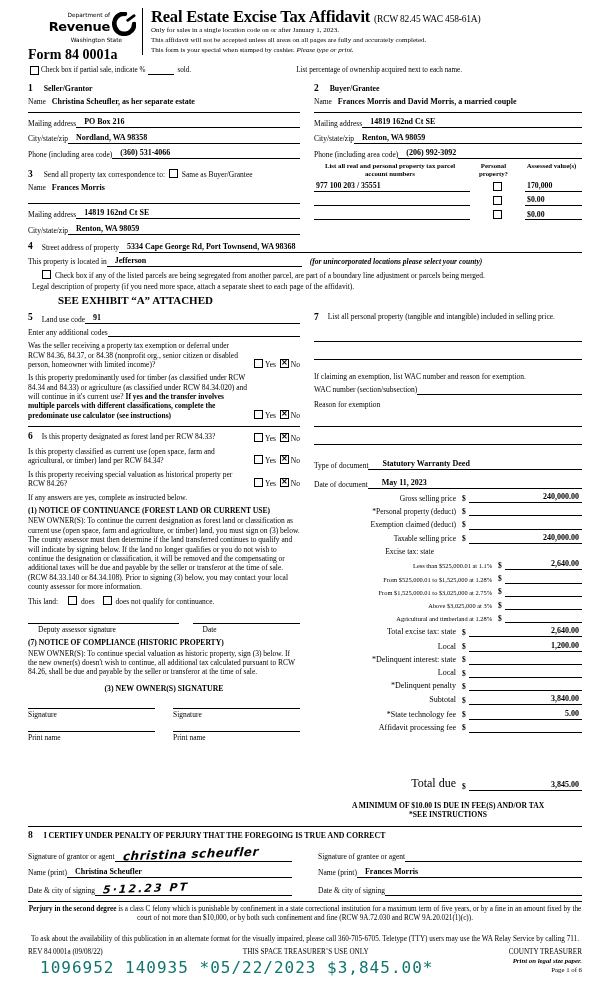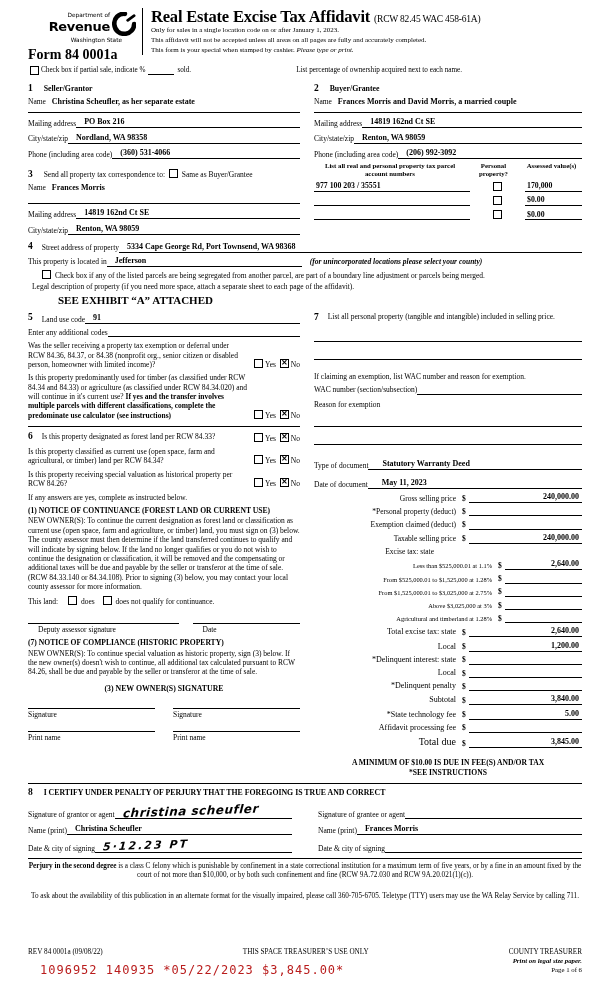--- a/index.html
+++ b/index.html
@@ -65,21 +65,21 @@
   .s8grid{display:grid;grid-template-columns:1fr 1fr;column-gap:26px;}
   .hand{font-family:"DejaVu Sans",sans-serif;font-style:italic;font-weight:700;font-size:12px;
         display:inline-block;transform:rotate(-2deg) skewX(-6deg);letter-spacing:0.5px;line-height:1;}
   .hand.date{font-size:11px;letter-spacing:2px;}
   
   .perjury{font-size:7.2px;text-align:center;margin-top:3px;}
   .footer{position:absolute;left:28px;right:18px;bottom:14px;}
   .foot-row{display:flex;justify-content:space-between;font-size:7.2px;}
   .foot-right{text-align:right;font-size:6.8px;}
   .stamp{position:absolute;left:12px;bottom:-4px;font-family:"DejaVu Sans Mono",monospace;
-         font-size:12px;letter-spacing:1px;color:#b91c1c;}
+         font-size:16px;letter-spacing:1px;color:#0f766e;}
   .blankline{border-bottom:1px solid #000;min-height:9px;margin-top:8px;}
   .swirl{flex:none;}
 </style>
 </head>
 <body>
 
 <div class="page">
  <div class="content">
 
   <div class="hdr">
@@ -395,21 +395,21 @@
               <span class="taxlabel" style="font-size:8px;">*State technology fee</span>
               <span class="tdollar">$</span>
               <span class="taxval">5.00</span>
             </div>
         <div class="taxrow">
               <span class="taxlabel" style="font-size:8px;">Affidavit processing fee</span>
               <span class="tdollar">$</span>
               <span class="taxval"></span>
             </div>
         <div class="taxrow">
-              <span class="taxlabel" style="font-size:10px;">Total due</span>
+              <span class="taxlabel" style="font-size:12px;margin-top:40px;">Total due</span>
               <span class="tdollar">$</span>
               <span class="taxval">3,845.00</span>
             </div>
       </div>
 
       <div class="minblock">
         <div>A MINIMUM OF $10.00 IS DUE IN FEE(S) AND/OR TAX</div>
         <div>*SEE INSTRUCTIONS</div>
       </div>
     </div>

